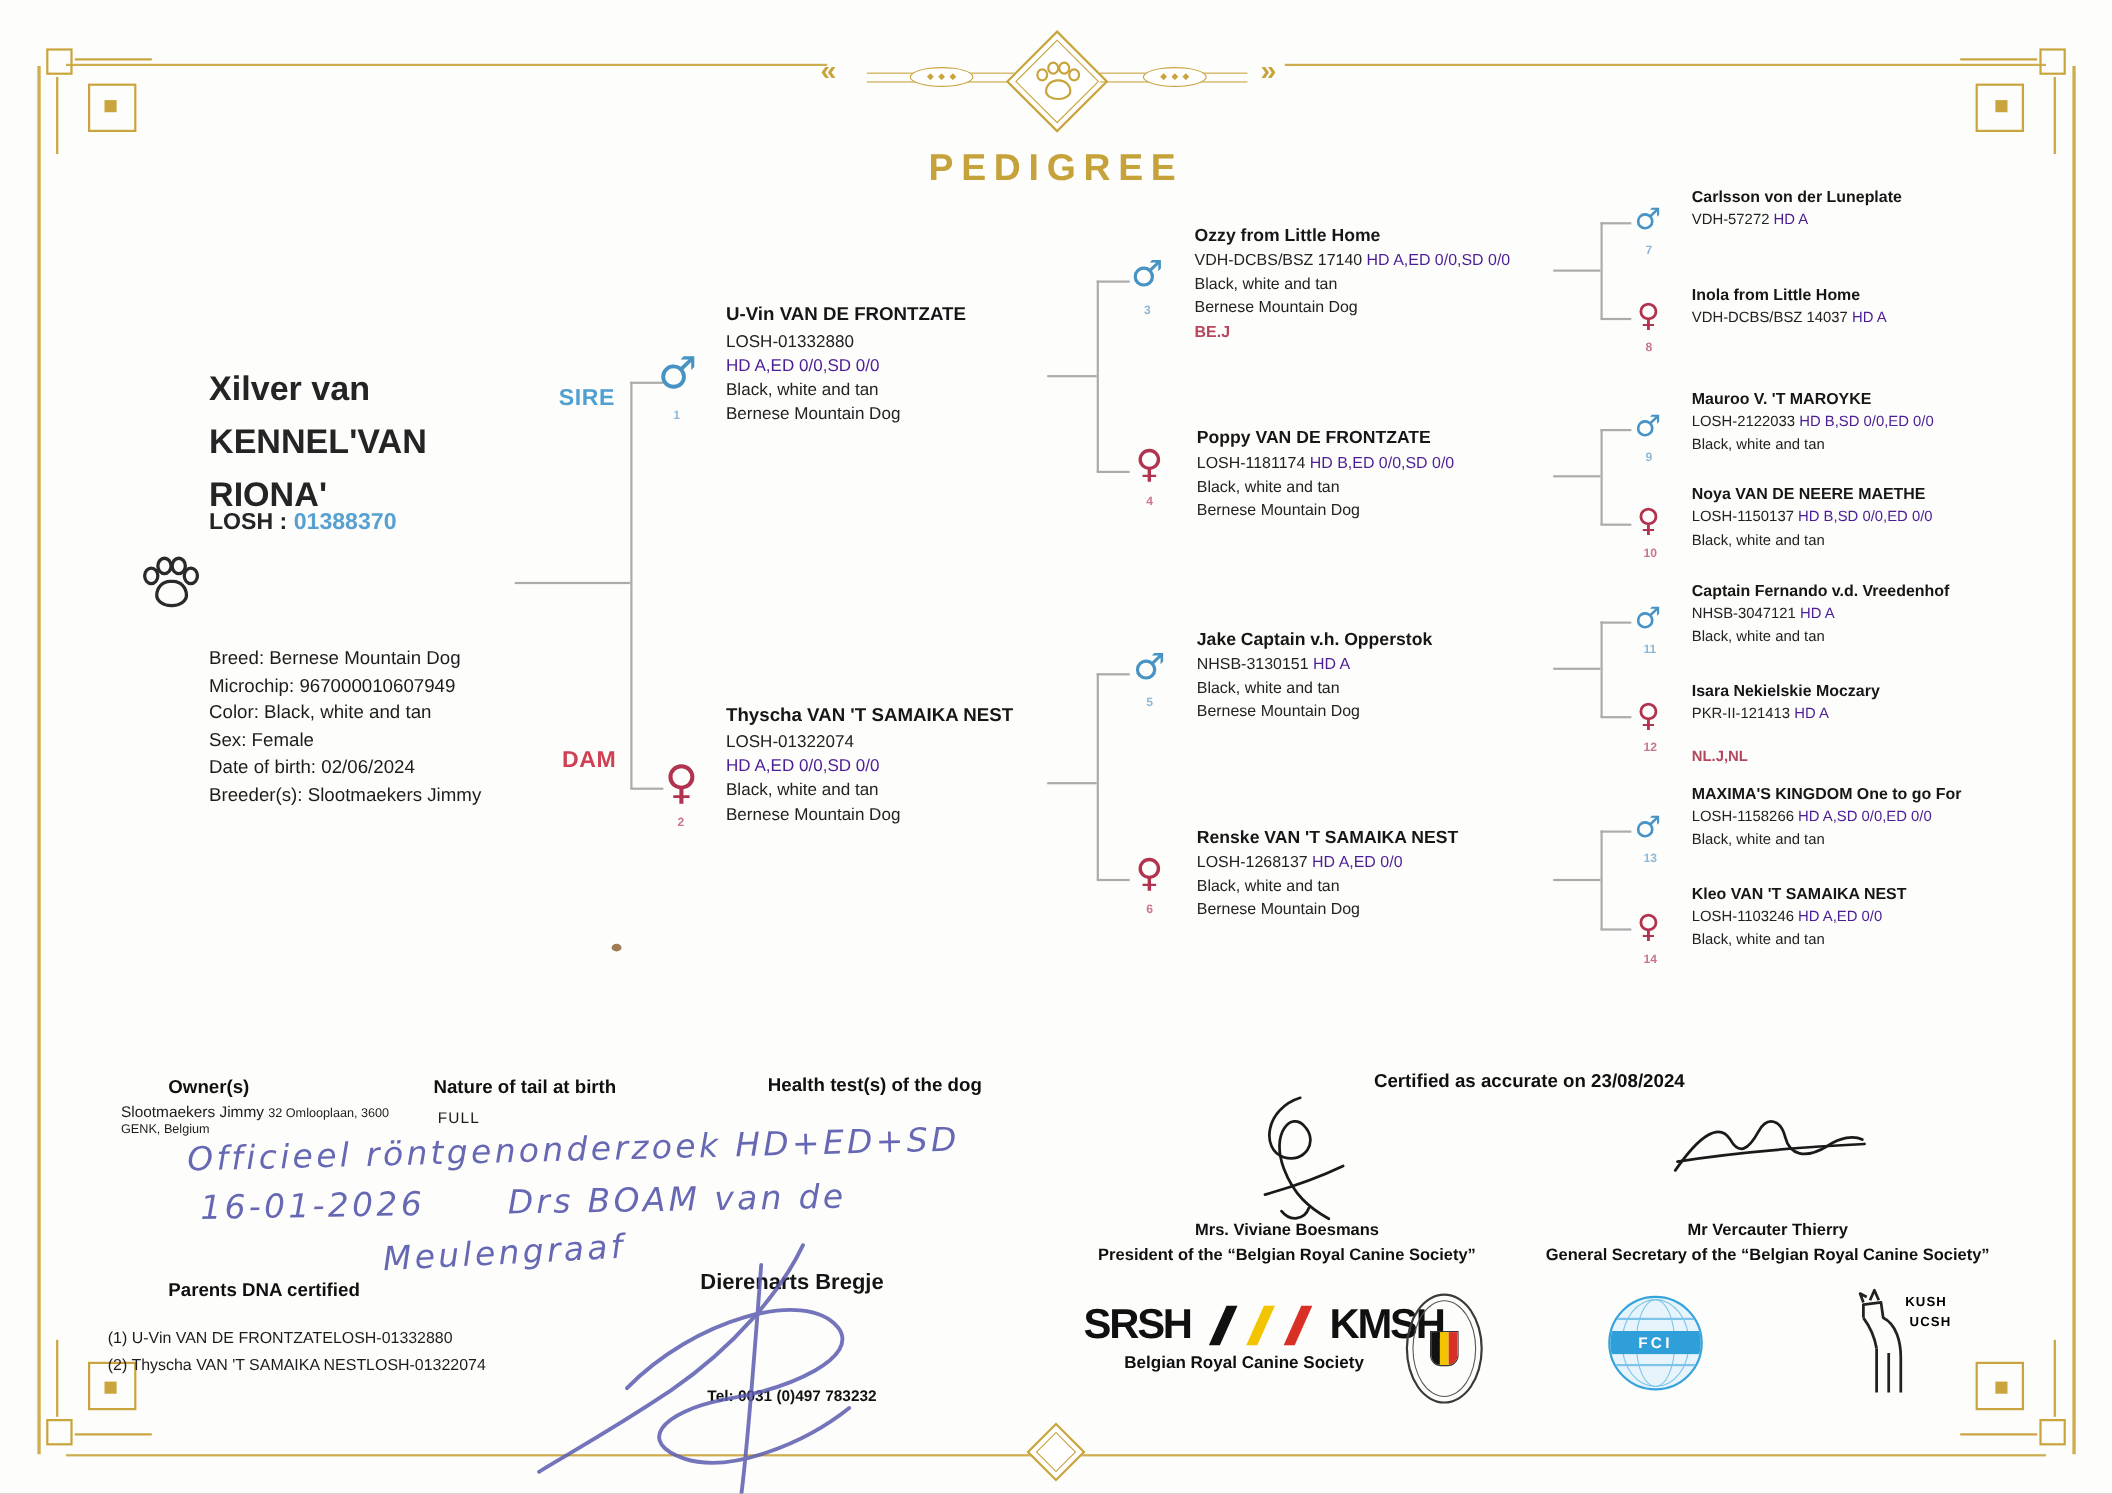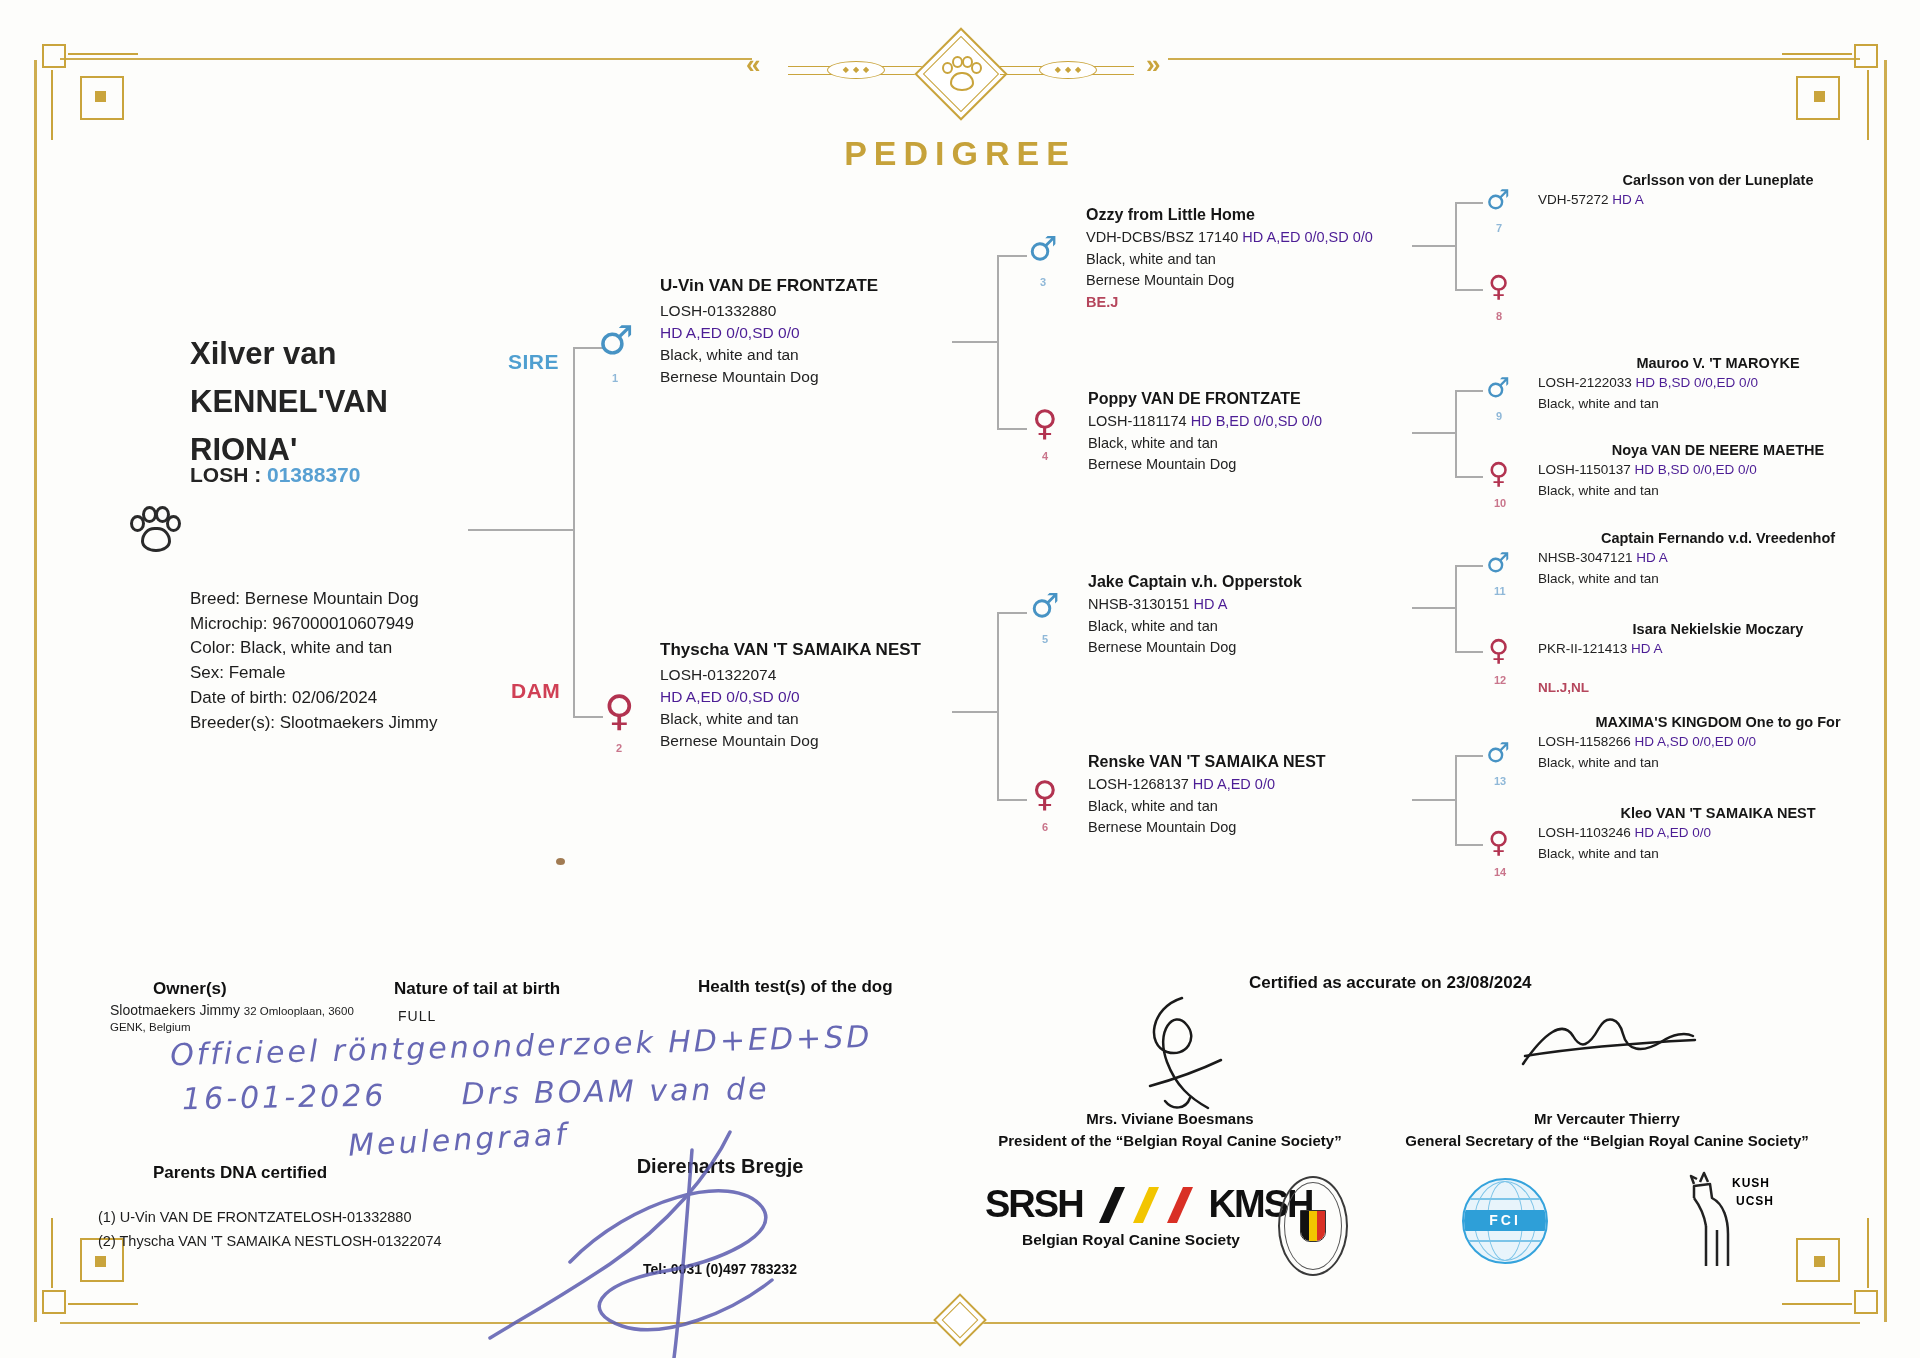--- a/index.html
+++ b/index.html
@@ -54,21 +54,21 @@
   .male{color:#4793c4;} .female{color:#b23350;}
   .anum{position:absolute;font-size:11px;font-weight:bold;}
   .mnum{color:#8fb8d8;} .fnum{color:#c9758b;}
   .abox{position:absolute;width:360px;}
   .aname{font-weight:bold;color:#161616;}
   .aline{color:#222;}
   .g1 .aname{font-size:17px;margin-bottom:4px;}
   .g1 .aline{font-size:15.5px;line-height:22px;}
   .g2 .aname{font-size:16px;margin-bottom:3px;}
   .g2 .aline{font-size:14.5px;line-height:21.5px;}
-  .g3 .aname{font-size:14.5px;margin-bottom:2px;text-align:center;}
+  .g3 .aname{font-size:14.5px;margin-bottom:2px;}
   .g3 .aline{font-size:13.5px;line-height:20.5px;}
   .green{color:#4c1d95;}
   .redtag{color:#b5465c;font-weight:bold;}
   .gap{margin-top:18px;}
   .cl{position:absolute;background:#ababab;}
 
   
   .fh{position:absolute;font-size:17px;font-weight:bold;color:#101010;}
   .ftext{position:absolute;color:#1c1c1c;}
   .hw{position:absolute;color:#5b5caf;font-family:"DejaVu Sans",sans-serif;font-style:italic;
@@ -283,20 +283,24 @@
   <div class="abox g2" style="left:1088px;top:753px">
     <div class="aname">Renske VAN 'T SAMAIKA NEST</div>
     <div class="aline"><span>LOSH-1268137</span> <span class="green">HD A,ED 0/0</span></div>
     <div class="aline">Black, white and tan</div>
     <div class="aline">Bernese Mountain Dog</div>
   </div>
   <div class="abox g3" style="left:1538px;top:172px">
     <div class="aname">Carlsson von der Luneplate</div>
     <div class="aline"><span>VDH-57272</span>  <span class="green">HD A</span></div>
   </div>
+  <div class="abox g3" style="left:1538px;top:261px">
+    <div class="aname">Inola from Little Home</div>
+    <div class="aline"><span>VDH-DCBS/BSZ 14037</span>  <span class="green">HD A</span></div>
+  </div>
   <div class="abox g3" style="left:1538px;top:355px">
     <div class="aname">Mauroo V. 'T MAROYKE</div>
     <div class="aline"><span>LOSH-2122033</span>  <span class="green">HD B,SD 0/0,ED 0/0</span></div>
     <div class="aline">Black, white and tan</div>
   </div>
   <div class="abox g3" style="left:1538px;top:442px">
     <div class="aname">Noya VAN DE NEERE MAETHE</div>
     <div class="aline"><span>LOSH-1150137</span>  <span class="green">HD B,SD 0/0,ED 0/0</span></div>
     <div class="aline">Black, white and tan</div>
   </div>

